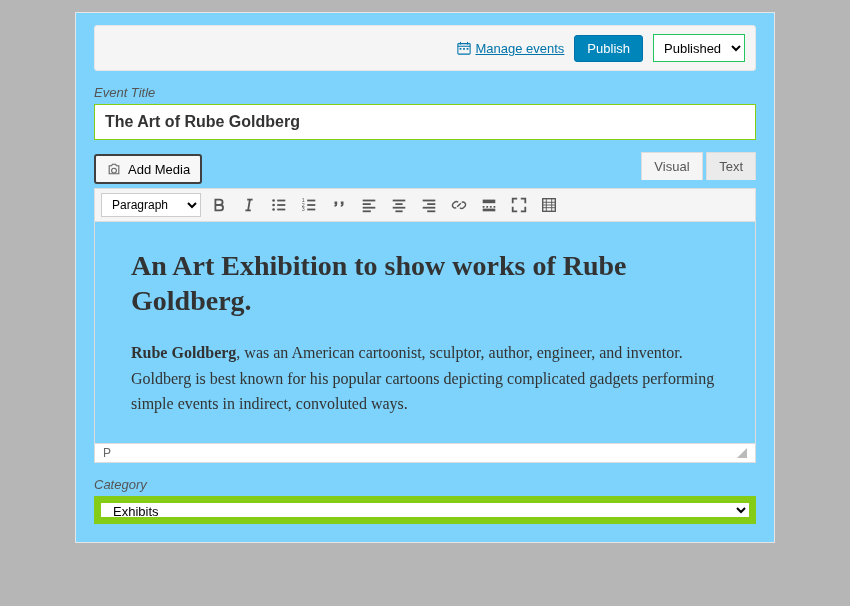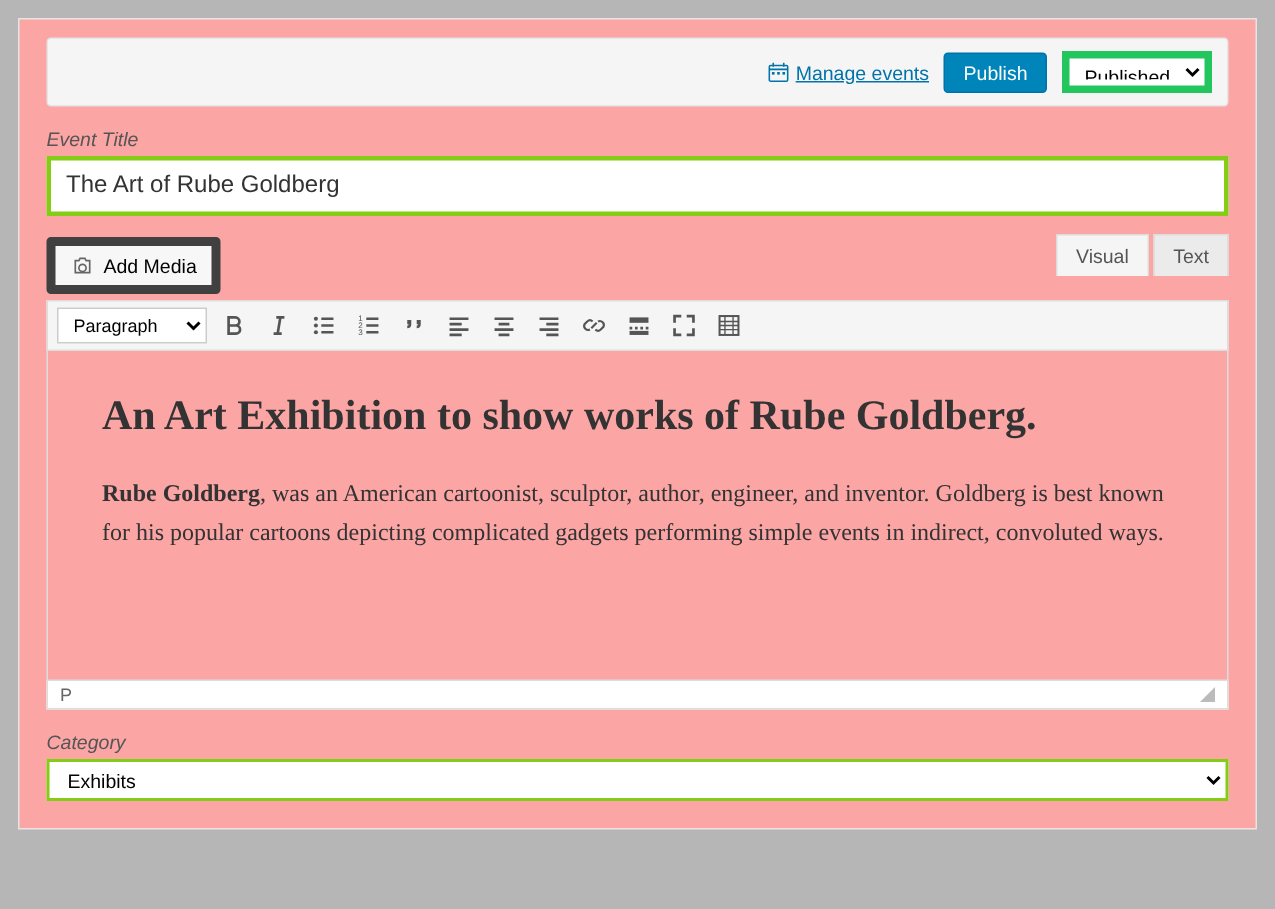--- a/index.html
+++ b/index.html
@@ -1,38 +1,38 @@
 <!DOCTYPE html>
 <html><head>
 <meta charset="utf-8">
 <style>
 * { box-sizing: border-box; margin: 0; padding: 0; }
 body { background: #b6b6b6; font-family: -apple-system, "Segoe UI", Helvetica, Arial, sans-serif; font-size: 13px; color: #333; padding: 12px; }
-.panel { background: #fca5a5; border: 1px solid #e5e5e5; width: 826px; margin: 0 auto; padding: 12px 18px 18px; }
+.panel { background: #7dd3fc; border: 1px solid #e5e5e5; width: 700px; margin: 0 auto; padding: 12px 18px 18px; }
 .topbar { background: #f5f5f5; border: 1px solid #e5e5e5; border-radius: 3px; padding: 8px 10px; display: flex; justify-content: flex-end; align-items: center; gap: 10px; }
 .topbar .link { color: #0073aa; text-decoration: underline; font-size: 13px; cursor: pointer; display: flex; align-items: center; gap: 4px; }
 .btn-primary { background: #0085ba; border: 1px solid #0073aa; color: #fff; padding: 5px 12px; border-radius: 3px; font-size: 13px; cursor: pointer; }
-.select { background: #fff; border: 5px solid #22c55e; padding: 4px 6px; font-size: 13px; height: 28px; }
+.select { background: #fff; border: 1px solid #22c55e; padding: 4px 6px; font-size: 13px; height: 28px; }
 .label { font-size: 13px; color: #555; margin: 14px 0 4px; display: block; font-style: italic; }
-.title-input { width: 100%; border: 3px solid #84cc16; padding: 8px 10px; font-size: 16px; color: #333; }
-.add-media { background: #f7f7f7; border: 6px solid #404040; border-radius: 3px; padding: 5px 10px; font-size: 13px; cursor: pointer; display: inline-flex; align-items: center; gap: 6px; margin-top: 14px; }
+.title-input { width: 100%; border: 1px solid #84cc16; padding: 8px 10px; font-size: 16px; color: #333; font-weight: bold; }
+.add-media { background: #f7f7f7; border: 2px solid #404040; border-radius: 3px; padding: 5px 10px; font-size: 13px; cursor: pointer; display: inline-flex; align-items: center; gap: 6px; margin-top: 14px; }
 .tabs { float: right; margin-top: 12px; }
 .tab { display: inline-block; border: 1px solid #ddd; border-bottom: none; padding: 6px 12px; font-size: 13px; color: #555; background: #ebebeb; cursor: pointer; }
 .tab.active { background: #f5f5f5; }
 .toolbar { clear: both; background: #f5f5f5; border: 1px solid #ddd; padding: 4px 6px; display: flex; align-items: center; gap: 6px; margin-top: 4px; }
 .format-select { background: #fff; border: 1px solid #ccc; padding: 3px 6px; font-size: 12px; width: 100px; height: 24px; }
 .tbtn { width: 24px; height: 24px; display: flex; align-items: center; justify-content: center; color: #555; cursor: pointer; border-radius: 2px; }
 .tbtn svg { width: 18px; height: 18px; fill: #555; }
 .editor { border: 1px solid #ddd; border-top: none; min-height: 220px; padding: 26px 36px; font-family: Georgia, serif; color: #333; }
 .editor h2 { font-family: Georgia, serif; font-weight: 700; font-size: 28px; line-height: 1.25; margin-bottom: 22px; }
 .editor p { font-size: 16px; line-height: 1.6; }
 .editor .lead { font-weight: 700; }
 .pathbar { border: 1px solid #ddd; border-top: none; background: #fff; padding: 2px 8px; font-size: 12px; color: #666; display: flex; justify-content: space-between; align-items: center; }
 .resize { width: 0; height: 0; border-style: solid; border-width: 0 0 10px 10px; border-color: transparent transparent #bbb transparent; }
-.cat-select { width: 100%; border: 2px solid #84cc16; padding: 0 8px; font-size: 13px; background: #fff; height: 28px; }
+.cat-select { width: 100%; border: 7px solid #84cc16; padding: 0 8px; font-size: 13px; background: #fff; height: 28px; }
 .icon-cal { width: 14px; height: 14px; }
 </style>
 </head>
 <body>
 
 <div class="panel">
 
   <div class="topbar">
     <a class="link">
       <svg class="icon-cal" viewBox="0 0 16 16">

